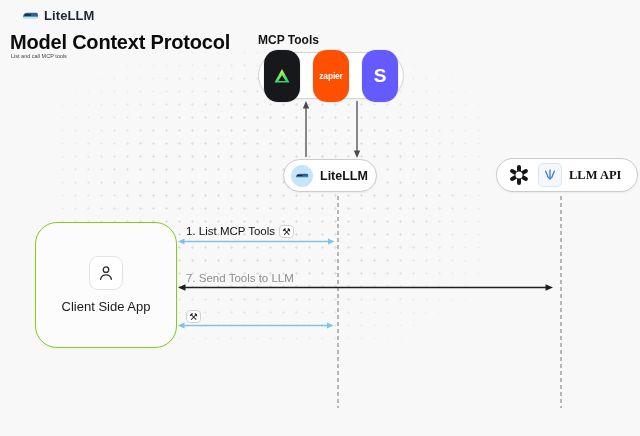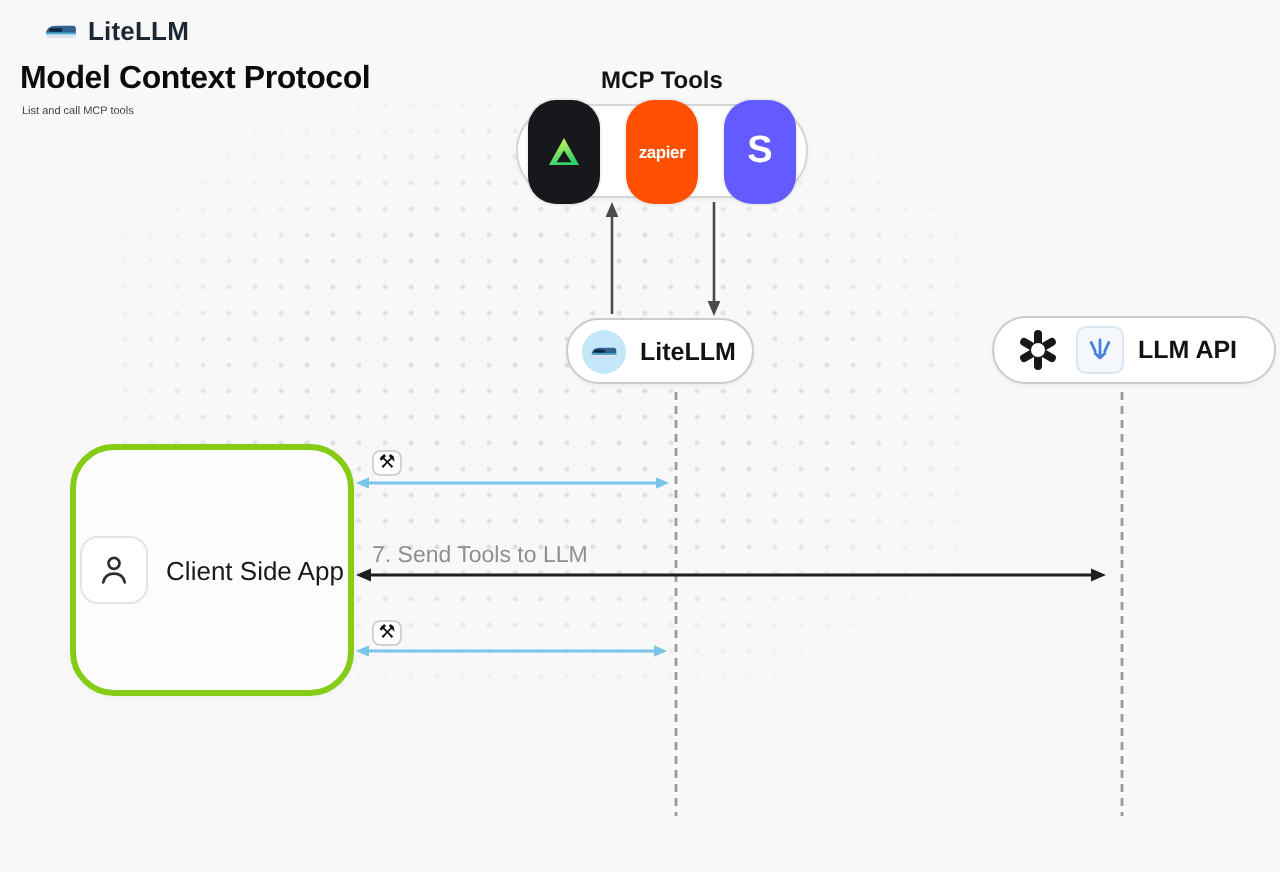--- a/index.html
+++ b/index.html
@@ -19,51 +19,51 @@
     position:absolute;left:56px;top:46px;width:434px;height:300px;
     background-image:radial-gradient(circle,#e0e0e4 1.1px,transparent 1.4px);
     background-size:13px 13px;
     -webkit-mask-image:radial-gradient(ellipse 62% 58% at 50% 50%,#000 50%,transparent 100%);
     mask-image:radial-gradient(ellipse 62% 58% at 50% 50%,#000 50%,transparent 100%);
   }
   
   .brand{position:absolute;left:22px;top:8px;display:flex;align-items:center;gap:5px;}
   .brand-logo{width:17px;height:13px;display:block;}
   .brand-name{font-size:13px;font-weight:700;color:#1d2733;letter-spacing:.1px;}
-  .page-title{position:absolute;left:10px;top:31px;font-size:16px;font-weight:700;color:#0c0c0c;letter-spacing:-.2px;}
+  .page-title{position:absolute;left:10px;top:31px;font-size:20px;font-weight:700;color:#0c0c0c;letter-spacing:-.2px;}
   .page-subtitle{position:absolute;left:11px;top:53px;font-size:5.5px;color:#444;}
   
-  .mcp-label{position:absolute;left:258px;top:33px;width:146px;text-align:center;font-size:12px;font-weight:600;color:#141414;}
+  .mcp-label{position:absolute;left:258px;top:33px;width:146px;font-size:12px;font-weight:600;color:#141414;}
   .mcp-pill{
     position:absolute;left:258px;top:52px;width:146px;height:47px;border-radius:24px;
     background:#fff;border:1px solid #d6d6d6;box-shadow:0 1px 2px rgba(0,0,0,.05);
     display:flex;align-items:center;justify-content:center;gap:13px;
   }
   .tile{width:36px;height:52px;border-radius:14px;display:flex;align-items:center;justify-content:center;box-shadow:0 0 0 1px rgba(0,0,0,.05);}
   .tile-dark{background:var(--tile-black);}
   .tile-zapier{background:var(--zapier-orange);color:#fff;font-size:8.5px;font-weight:700;letter-spacing:-.2px;}
   .tile-stripe{background:var(--stripe-purple);color:#fff;font-size:19px;font-weight:700;}
   
   .node{position:absolute;background:#fff;border:1px solid #cbcbcb;box-shadow:0 1px 2px rgba(0,0,0,.05);display:flex;align-items:center;}
   .node-litellm{left:283px;top:159px;width:94px;height:33px;border-radius:17px;gap:7px;padding-left:7px;}
   .litellm-circle{width:22px;height:22px;border-radius:50%;background:var(--litellm-icon-bg);display:flex;align-items:center;justify-content:center;}
   .node-label{font-size:12.5px;font-weight:600;color:#131313;}
-  .node-llmapi{left:496px;top:158px;width:142px;height:34px;border-radius:17px;gap:7px;padding-left:9px;}
+  .node-llmapi{left:496px;top:158px;width:142px;height:34px;border-radius:17px;gap:7px;padding-left:9px;font-family:Liberation Serif, serif;}
   .openai-mark{width:25px;height:25px;position:relative;flex:0 0 auto;}
   .openai-mark i{position:absolute;left:50%;top:50%;width:4px;height:20px;border-radius:2px;background:#171717;}
   .openai-mark i:nth-child(1){transform:translate(-50%,-50%) rotate(0deg);}
   .openai-mark i:nth-child(2){transform:translate(-50%,-50%) rotate(60deg);}
   .openai-mark i:nth-child(3){transform:translate(-50%,-50%) rotate(120deg);}
   .openai-hole{position:absolute;left:50%;top:50%;transform:translate(-50%,-50%);width:7px;height:7px;border-radius:50%;background:#fff;}
   .provider-tile{width:24px;height:24px;border-radius:5px;background:#f4f8fc;border:1px solid #dbe6f3;display:flex;align-items:center;justify-content:center;flex:0 0 auto;}
   
   .client-box{
     position:absolute;left:35px;top:222px;width:142px;height:126px;border-radius:22px;
-    background:#fcfcfc;border:3px solid #84cc16;box-shadow:0 1px 3px rgba(0,0,0,.04);
-    display:flex;align-items:center;justify-content:center;gap:9px;
+    background:#fcfcfc;border:1px solid #84cc16;box-shadow:0 1px 3px rgba(0,0,0,.04);
+    display:flex;align-items:center;justify-content:center;gap:9px;flex-direction:column;
   }
   .user-tile{width:34px;height:34px;border-radius:9px;background:#fff;border:1px solid #e4e4e4;display:flex;align-items:center;justify-content:center;}
   .client-label{font-size:13px;font-weight:500;color:#1a1a1a;}
   
   .flow-label{position:absolute;display:flex;align-items:center;gap:4px;font-size:11.5px;font-weight:500;color:#121212;height:15px;line-height:15px;}
   .flow-1{left:186px;top:224px;}
   .flow-2{left:186px;top:271px;color:var(--muted-label);font-weight:400;}
   .flow-3{left:186px;top:309px;}
   .tool-badge{display:inline-flex;align-items:center;justify-content:center;width:15px;height:13px;border:1px solid #d2d2d2;border-radius:4px;background:#fff;font-size:9.5px;color:#111;line-height:1;}
   
@@ -169,20 +169,21 @@
   <span class="user-tile">
     <svg width="20" height="20" viewBox="0 0 24 24" fill="none" stroke="#2e2e2e" stroke-width="1.6" stroke-linecap="round">
       <circle cx="12" cy="8" r="3.3"></circle>
       <path d="M5.5 19.5 C6.3 15.8 8.9 14.2 12 14.2 C15.1 14.2 17.7 15.8 18.5 19.5"></path>
     </svg>
   </span>
   <span class="client-label">Client Side App</span>
 </div>
 
 <div class="flow-label flow-1">
+  <span>1. List MCP Tools</span>
   <span class="tool-badge">⚒</span>
 </div>
 <div class="flow-label flow-2">
   <span>7. Send Tools to LLM</span>
 </div>
 <div class="flow-label flow-3">
   <span class="tool-badge">⚒</span>
 </div>
 
 </body></html>

